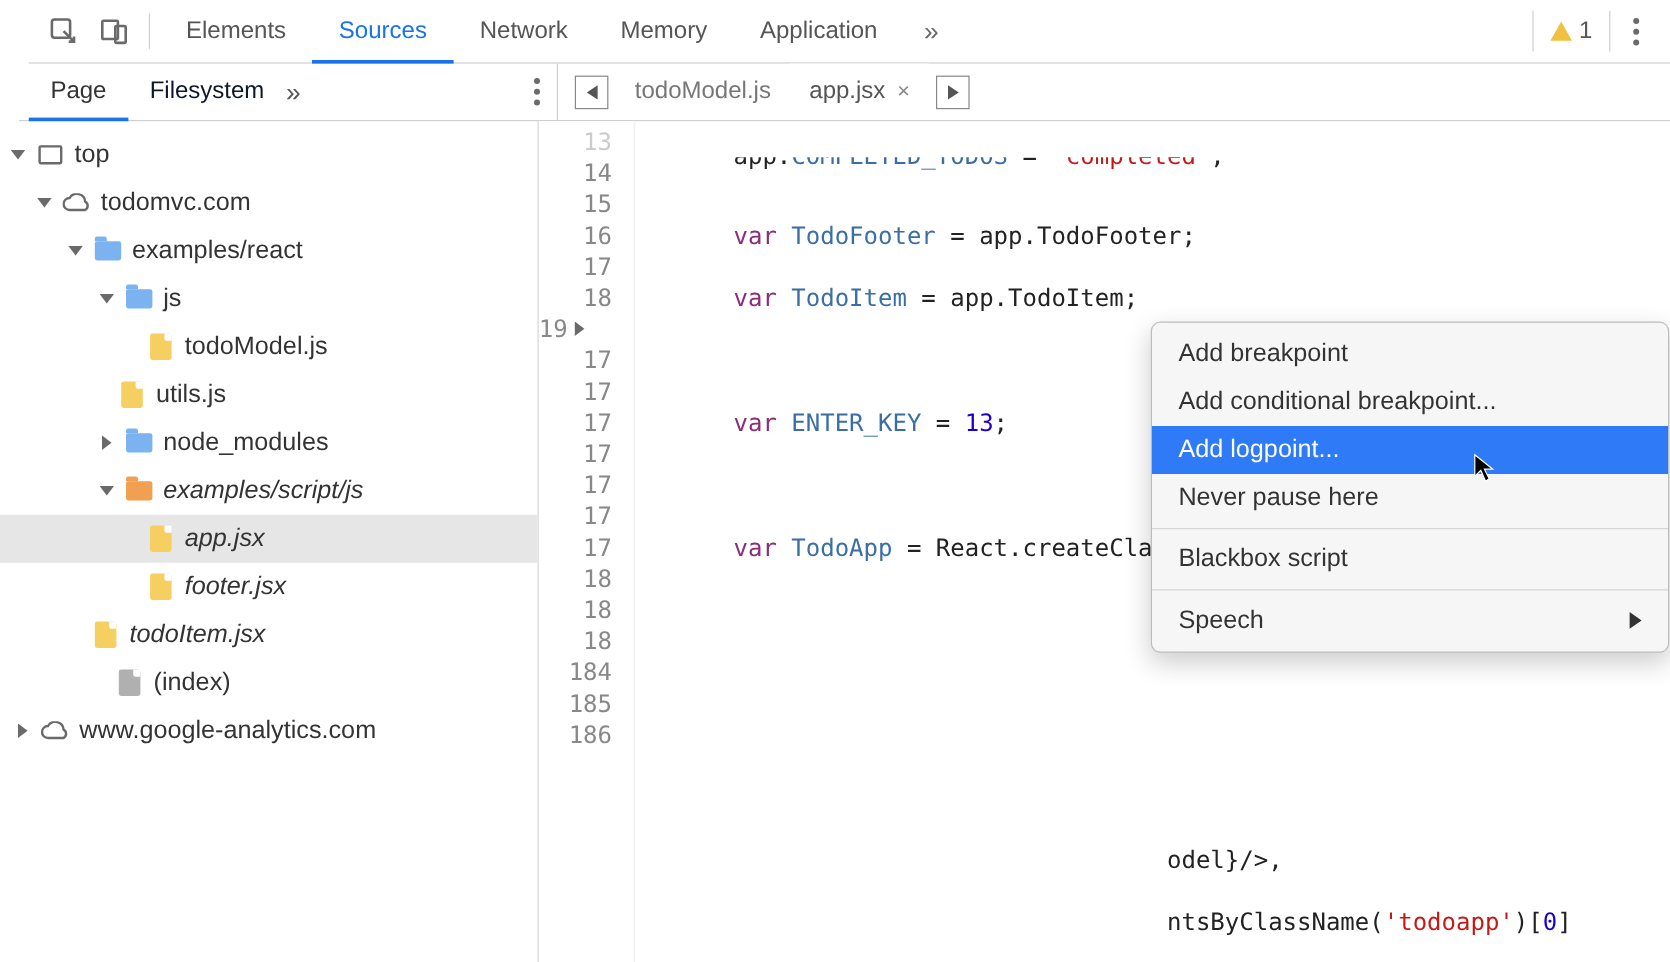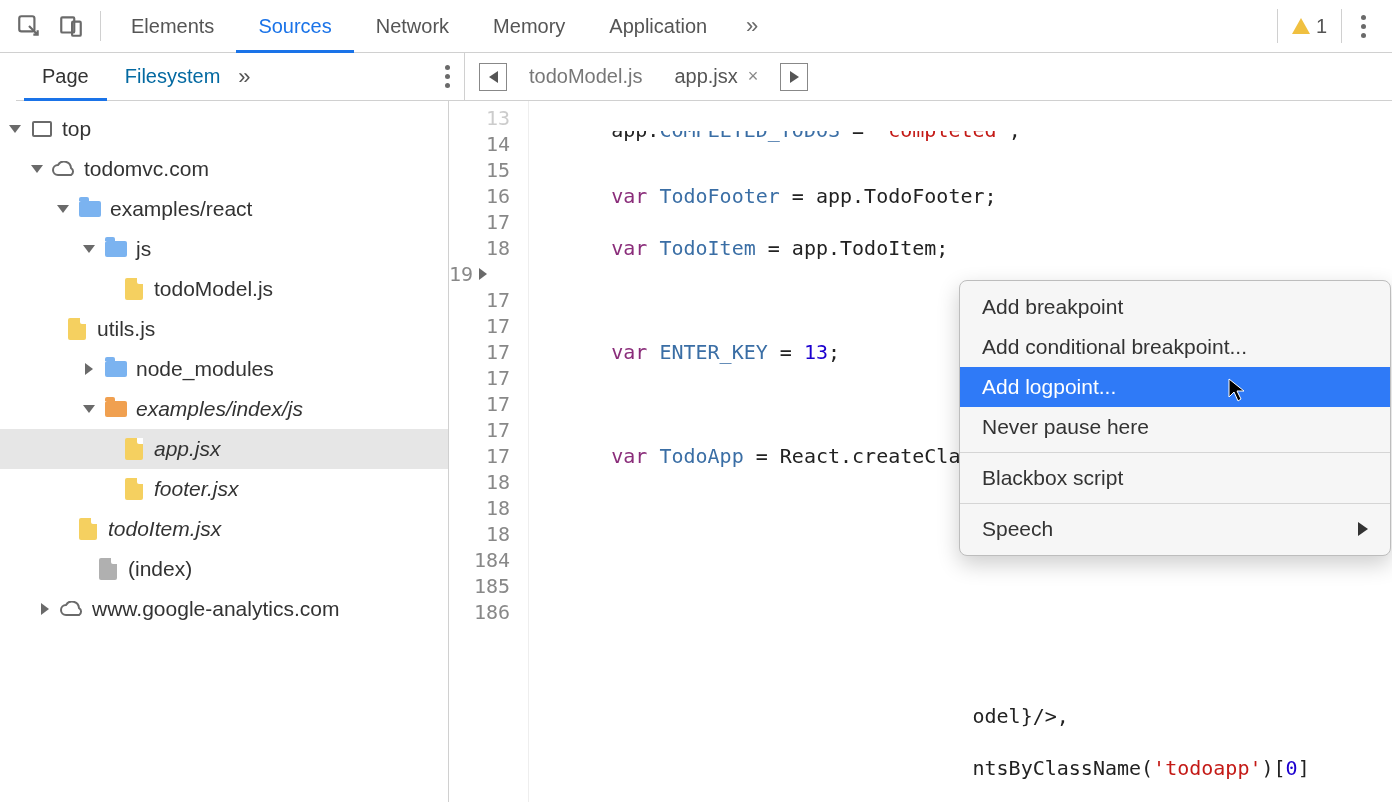--- a/index.html
+++ b/index.html
@@ -12,20 +12,21 @@
   height: 802px;
   overflow: hidden;
 }
 .top-tabs {
   height: 53px;
   border-bottom: 1px solid #d0d0d0;
   display: flex;
   align-items: center;
   padding: 0 8px;
   gap: 0;
+  margin-left: 24px;
 }
 .top-tabs .toolbtn {
   width: 42px;
   height: 52px;
   display: flex;
   align-items: center;
   justify-content: center;
   color: #6a6a6a;
 }
 .top-tabs .tab {
@@ -90,21 +91,21 @@
   display: flex;
   align-items: center;
   padding-left: 8px;
   border-right: 1px solid #d0d0d0;
 }
 .left-subtabs .subtab {
   padding: 0 18px;
   height: 47px;
   display: flex;
   align-items: center;
-  color: #0369a1;
+  color: #0f172a;
   position: relative;
 }
 .left-subtabs .subtab.active {
   color: #333;
 }
 .left-subtabs .subtab.active::after {
   content: "";
   position: absolute;
   left: 0; right: 0; bottom: -1px;
   height: 3px;
@@ -291,21 +292,20 @@
   left: 510px;
   top: 167px;
   width: 432px;
   background: #f6f6f6;
   border: 1px solid #bdbdbd;
   border-radius: 8px;
   box-shadow: 0 8px 22px rgba(0,0,0,0.2);
   padding: 6px 0;
   font-family: -apple-system, BlinkMacSystemFont, sans-serif;
   font-size: 21px;
-  margin-top: 12px;
 }
 .context-menu .mi {
   padding: 6px 22px;
   display: flex;
   align-items: center;
   justify-content: space-between;
   height: 40px;
 }
 .context-menu .mi.highlight {
   background: #2f7af7;
@@ -433,21 +433,21 @@
           <span class="ico-folder-blue"></span>
         </span>
       <span>js</span>
     </div>
     <div class="tree-row" style="padding-left:122px">
       <span class="ico">
           <span class="ico-file-yellow"></span>
         </span>
       <span>todoModel.js</span>
     </div>
-    <div class="tree-row" style="padding-left:65px">
+    <div class="tree-row" style="padding-left:98px">
       <span class="ico">
           <span class="ico-file-yellow"></span>
         </span>
       <span>utils.js</span>
     </div>
     <div class="tree-row" style="padding-left:82px">
       <span class="tree-arrow">
           <span class="tri-right"></span>
         </span>
       <span class="ico">
@@ -455,21 +455,21 @@
         </span>
       <span>node_modules</span>
     </div>
     <div class="tree-row" style="padding-left:82px">
       <span class="tree-arrow">
           <span class="tri-down"></span>
         </span>
       <span class="ico">
           <span class="ico-folder-orange"></span>
         </span>
-      <span class="italic">examples/index/js</span>
+      <span class="italic">examples/script/js</span>
     </div>
     <div class="tree-row selected" style="padding-left:122px">
       <span class="ico">
           <span class="ico-file-yellow"></span>
         </span>
       <span class="italic">app.jsx</span>
     </div>
     <div class="tree-row" style="padding-left:122px">
       <span class="ico">
           <span class="ico-file-yellow"></span>
@@ -481,21 +481,21 @@
           <span class="ico-file-yellow"></span>
         </span>
       <span class="italic">todoItem.jsx</span>
     </div>
     <div class="tree-row" style="padding-left:96px">
       <span class="ico">
           <span class="ico-file-gray"></span>
         </span>
       <span>(index)</span>
     </div>
-    <div class="tree-row" style="padding-left:38px">
+    <div class="tree-row" style="padding-left:12px">
       <span class="tree-arrow">
           <span class="tri-right"></span>
         </span>
       <span class="ico">
         <svg viewBox="0 0 24 16" fill="none" stroke="#6a6a6a" stroke-width="2">
             <path d="M6 14a5 5 0 0 1 0-10 7 7 0 0 1 13 3 4 4 0 0 1 0 7z"></path>
           </svg>
       </span>
       <span>www.google-analytics.com</span>
     </div>

